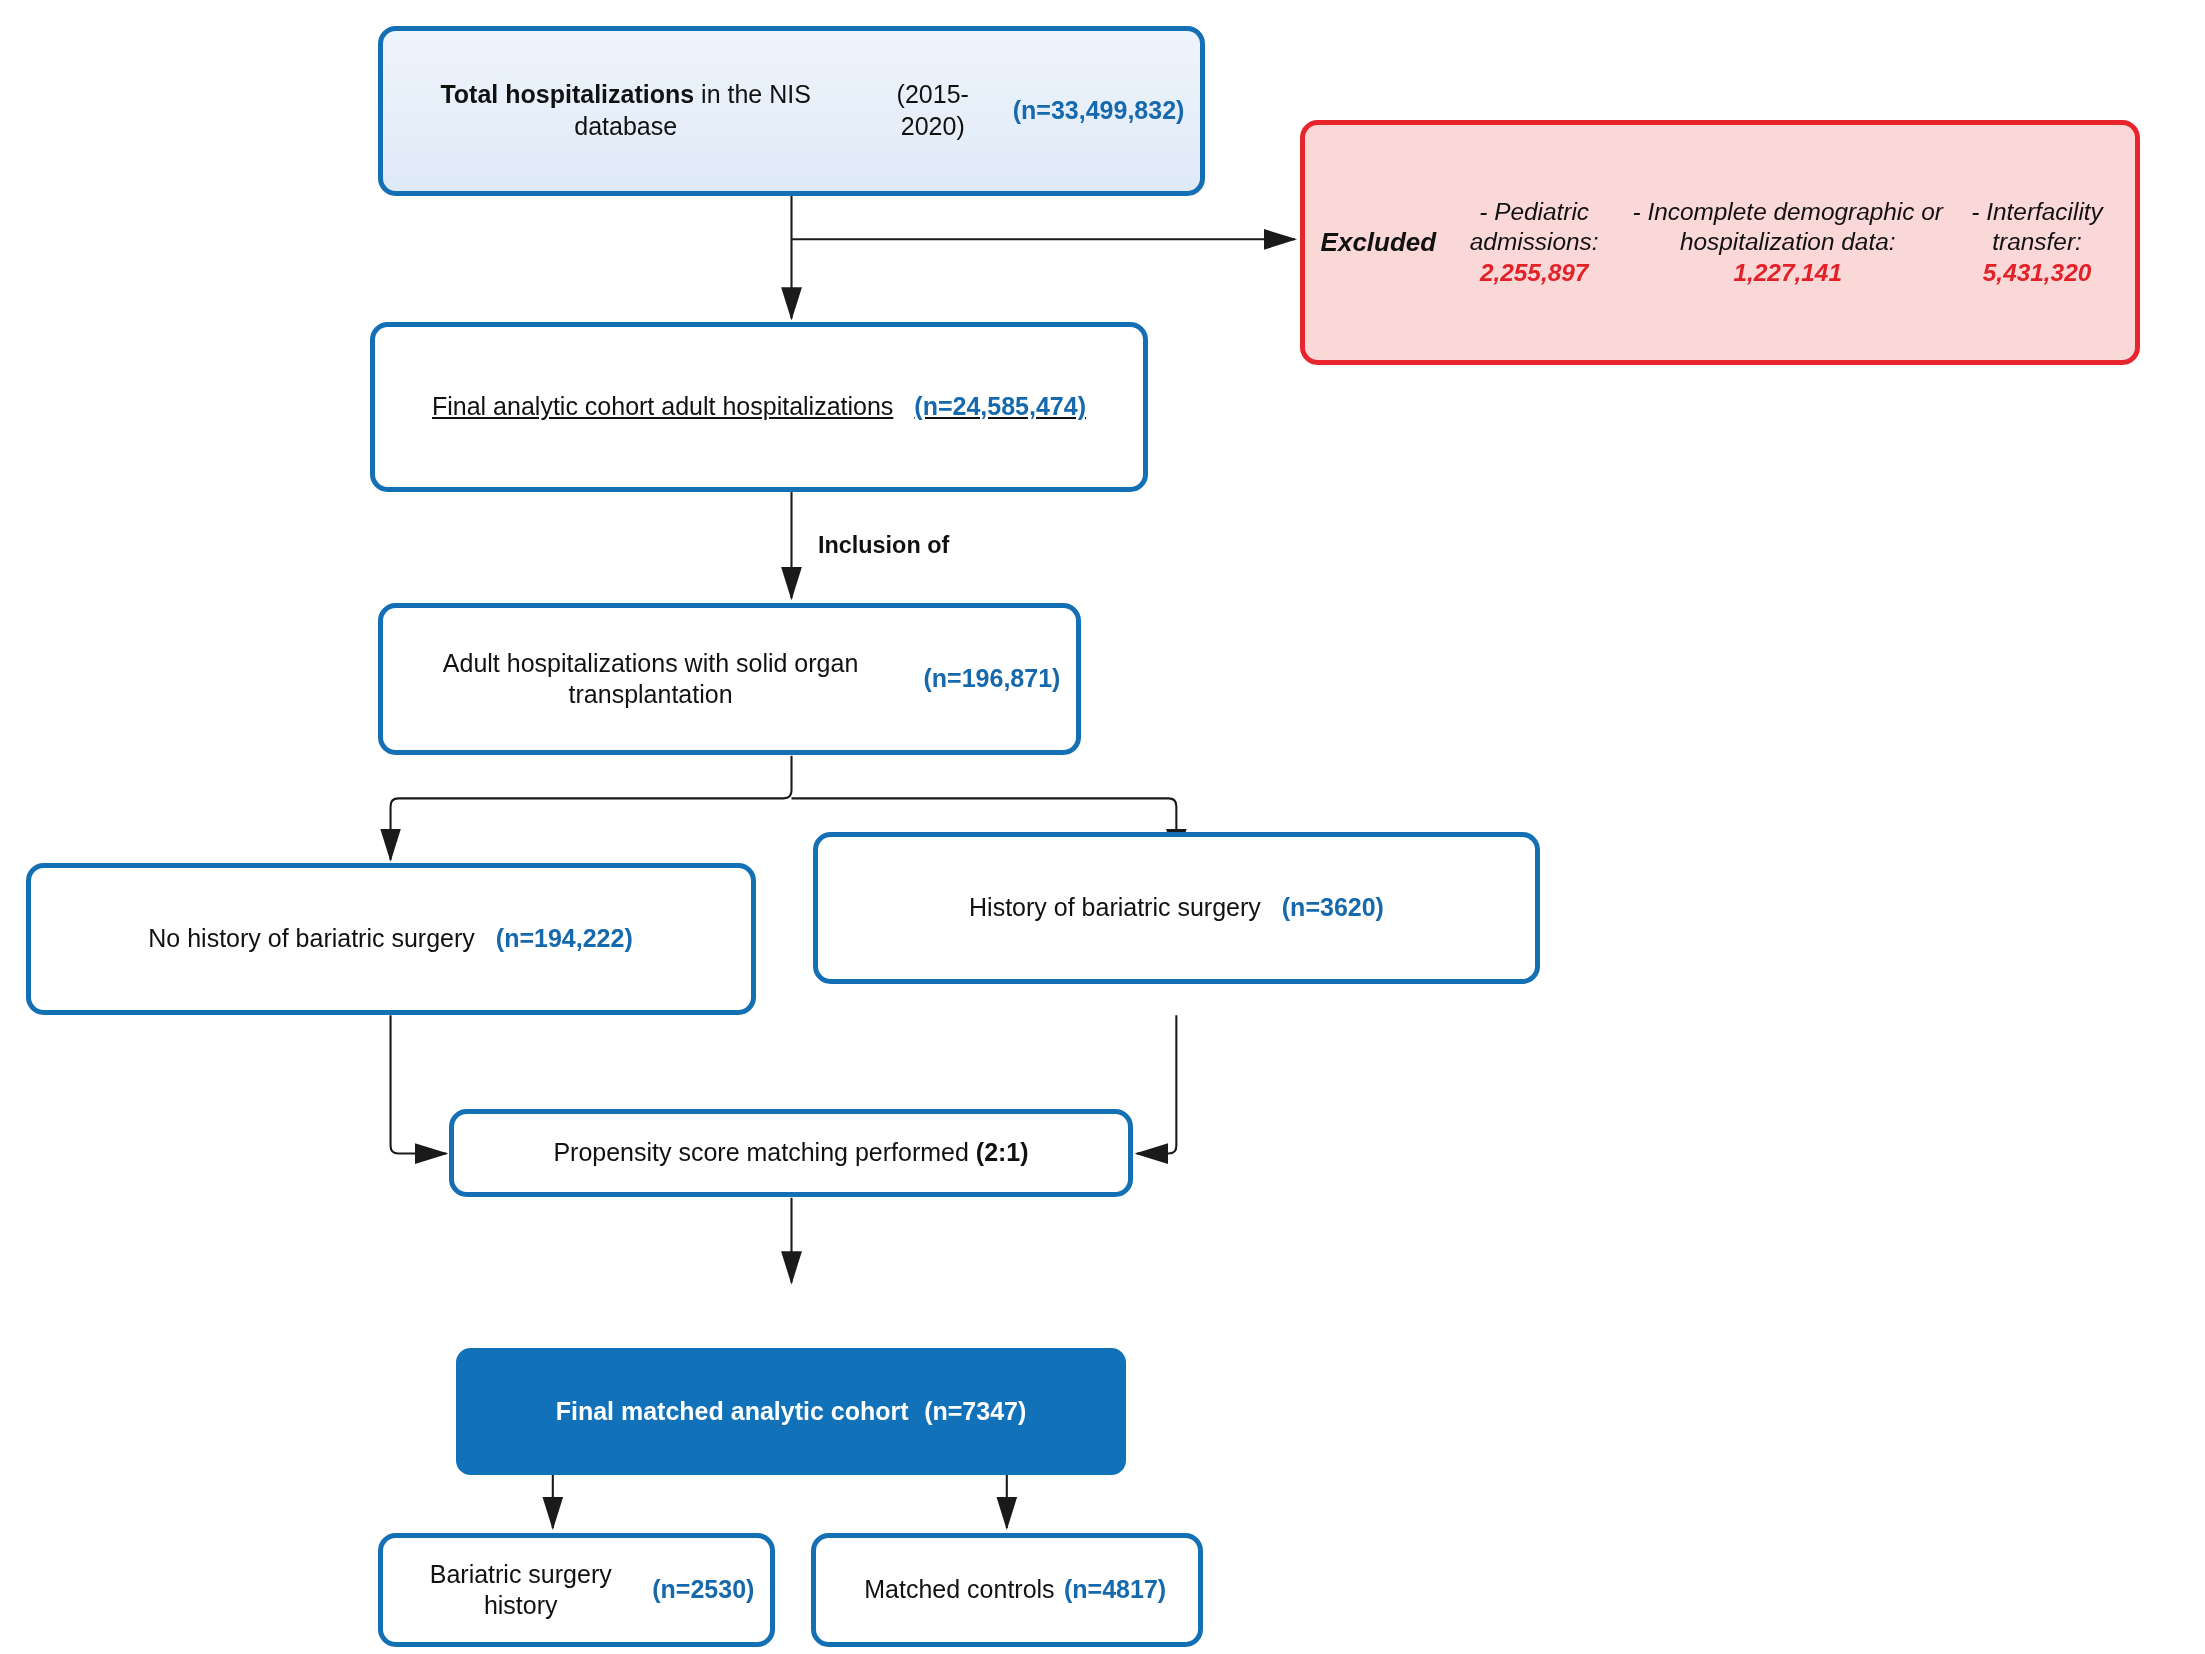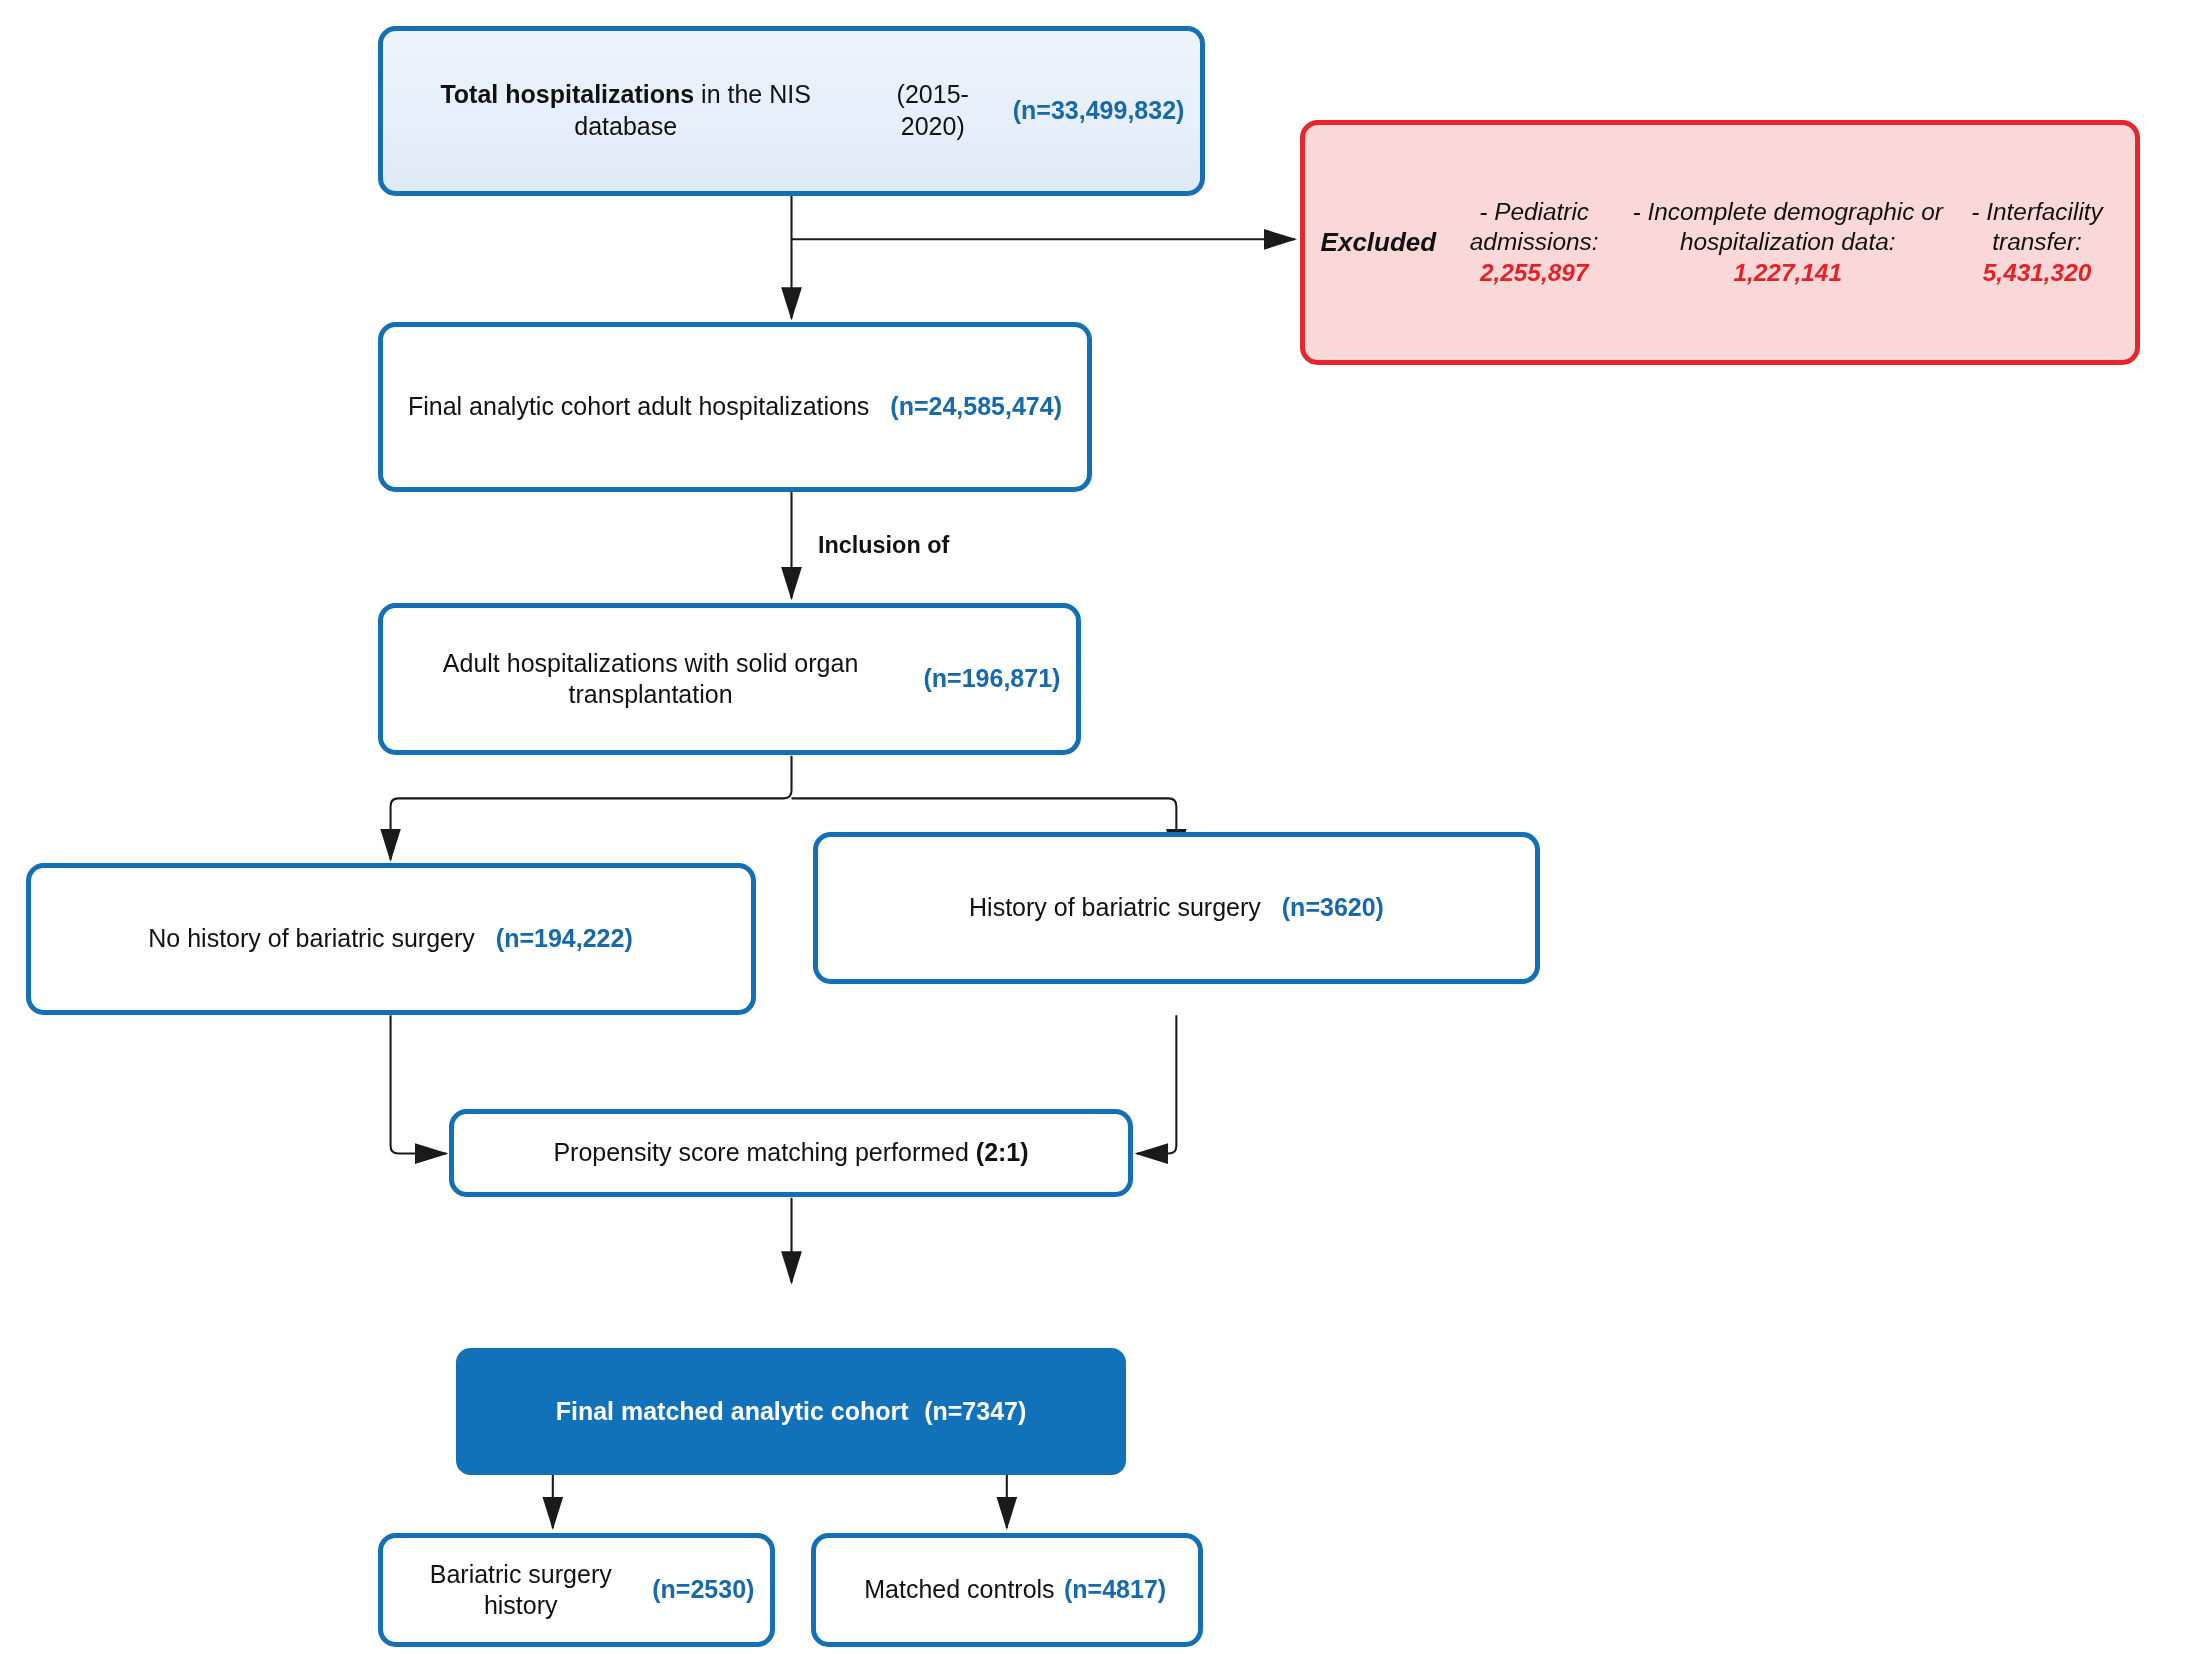--- a/index.html
+++ b/index.html
@@ -105,21 +105,21 @@
       <span>-  Pediatric admissions: </span><span class="ex-num">2,255,897</span>
     </div>
     <div>
       <span>- Incomplete demographic or hospitalization data: </span><span class="ex-num">1,227,141</span>
     </div>
     <div>
       <span>- Interfacility transfer: </span><span class="ex-num">5,431,320</span>
     </div>
   </div>
 
-  <div class="box" style="left:378px;top:322px;width:714px;height:170px;">
+  <div class="box" style="left:370px;top:322px;width:778px;height:170px;text-decoration:underline;">
     <div>Final analytic cohort adult hospitalizations</div>
     <div class="n">(n=24,585,474)</div>
   </div>
 
   <div class="flow-label" style="left:818px;top:532px;">Inclusion of</div>
 
   <div class="box" style="left:378px;top:603px;width:703px;height:152px;">
     <div>Adult hospitalizations with solid organ transplantation</div>
     <div class="n">(n=196,871)</div>
   </div>

